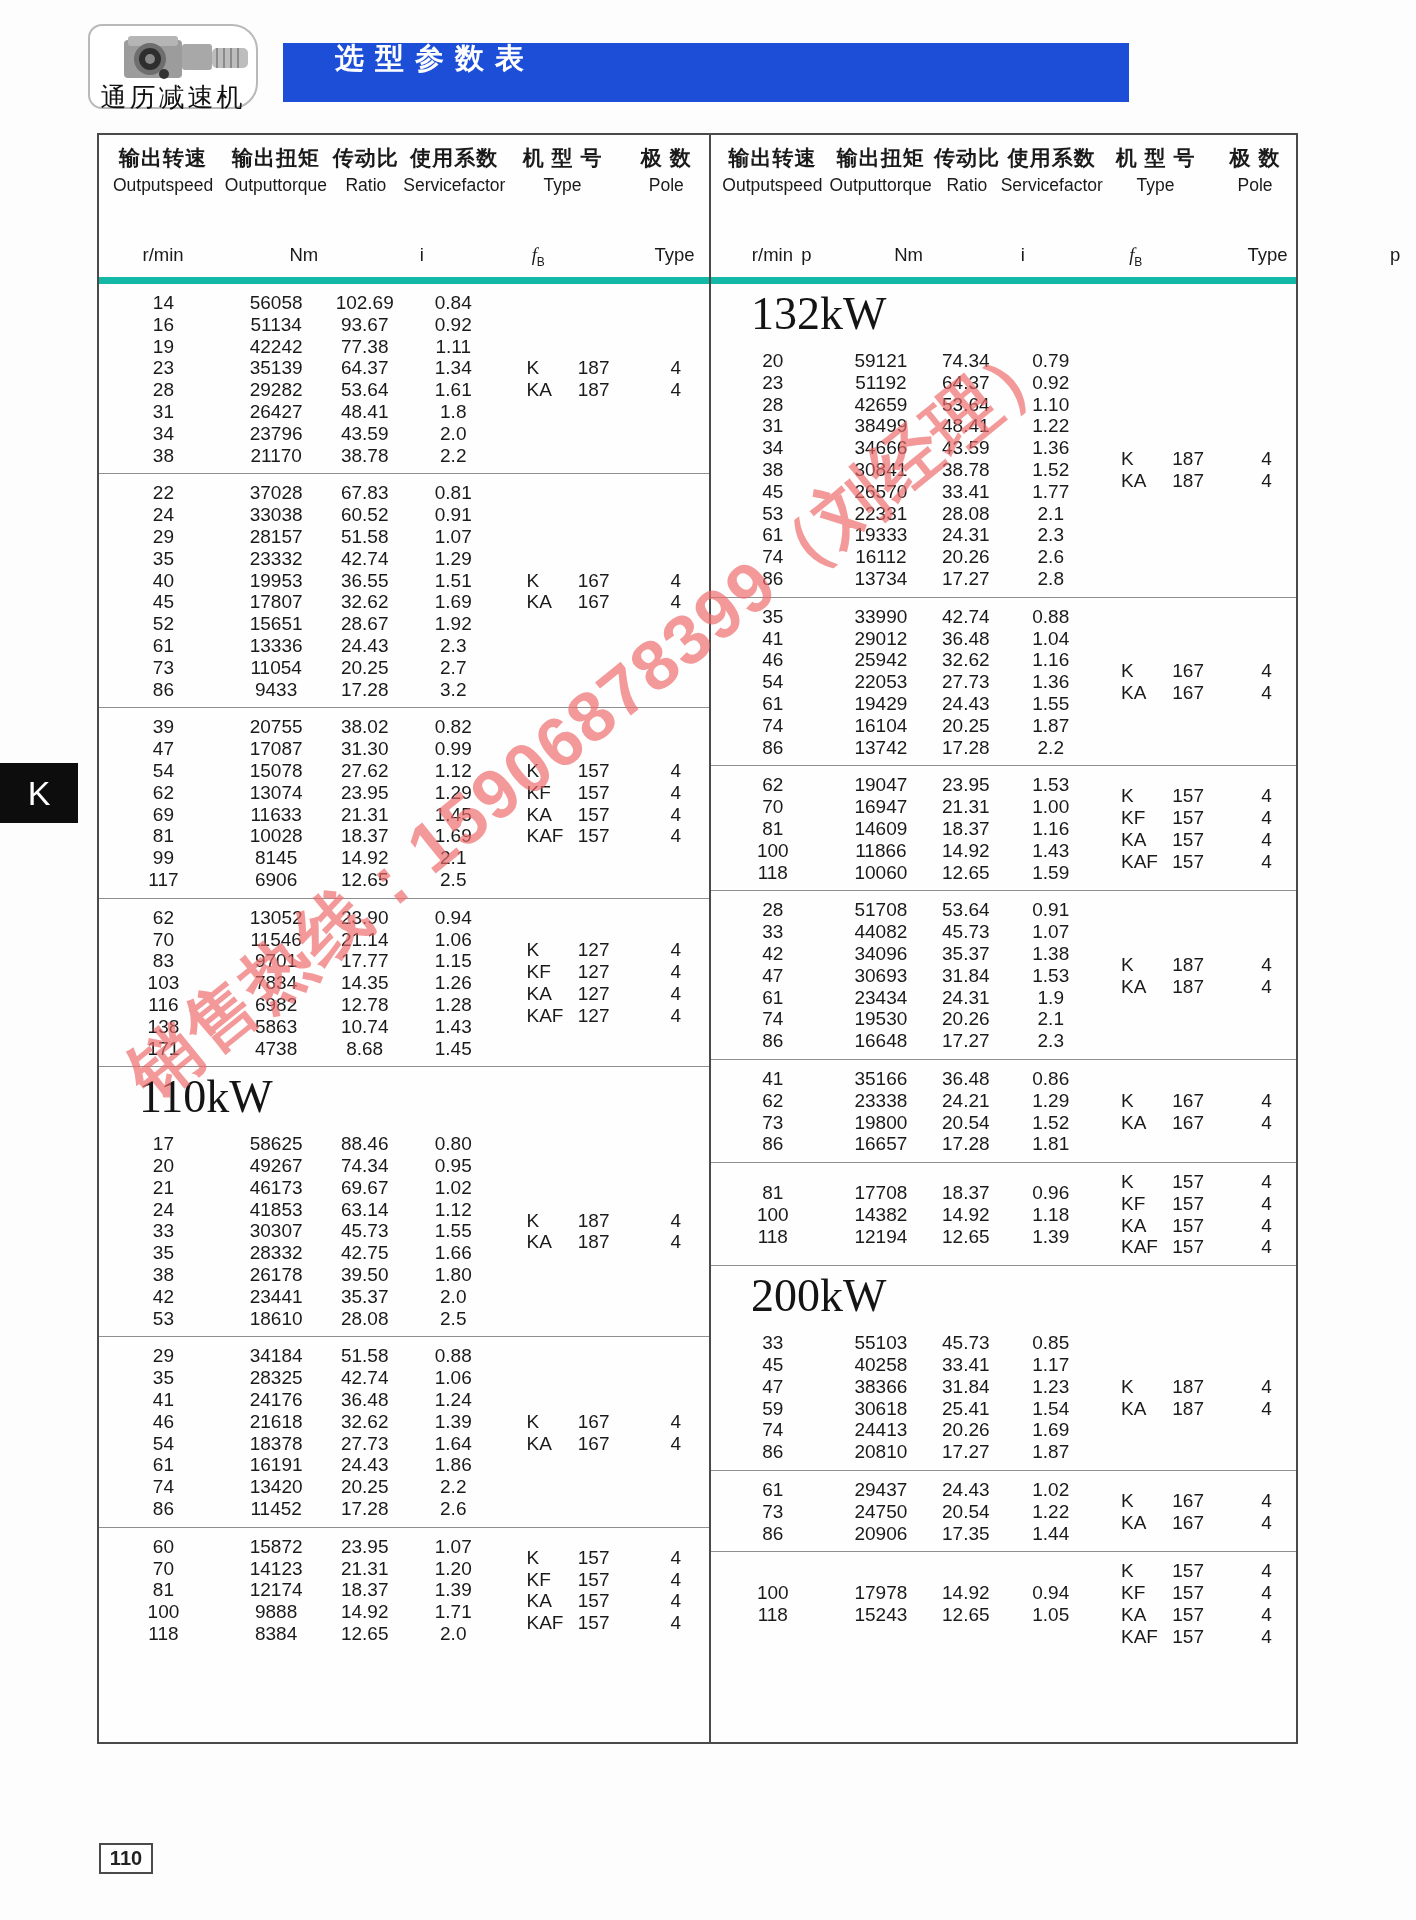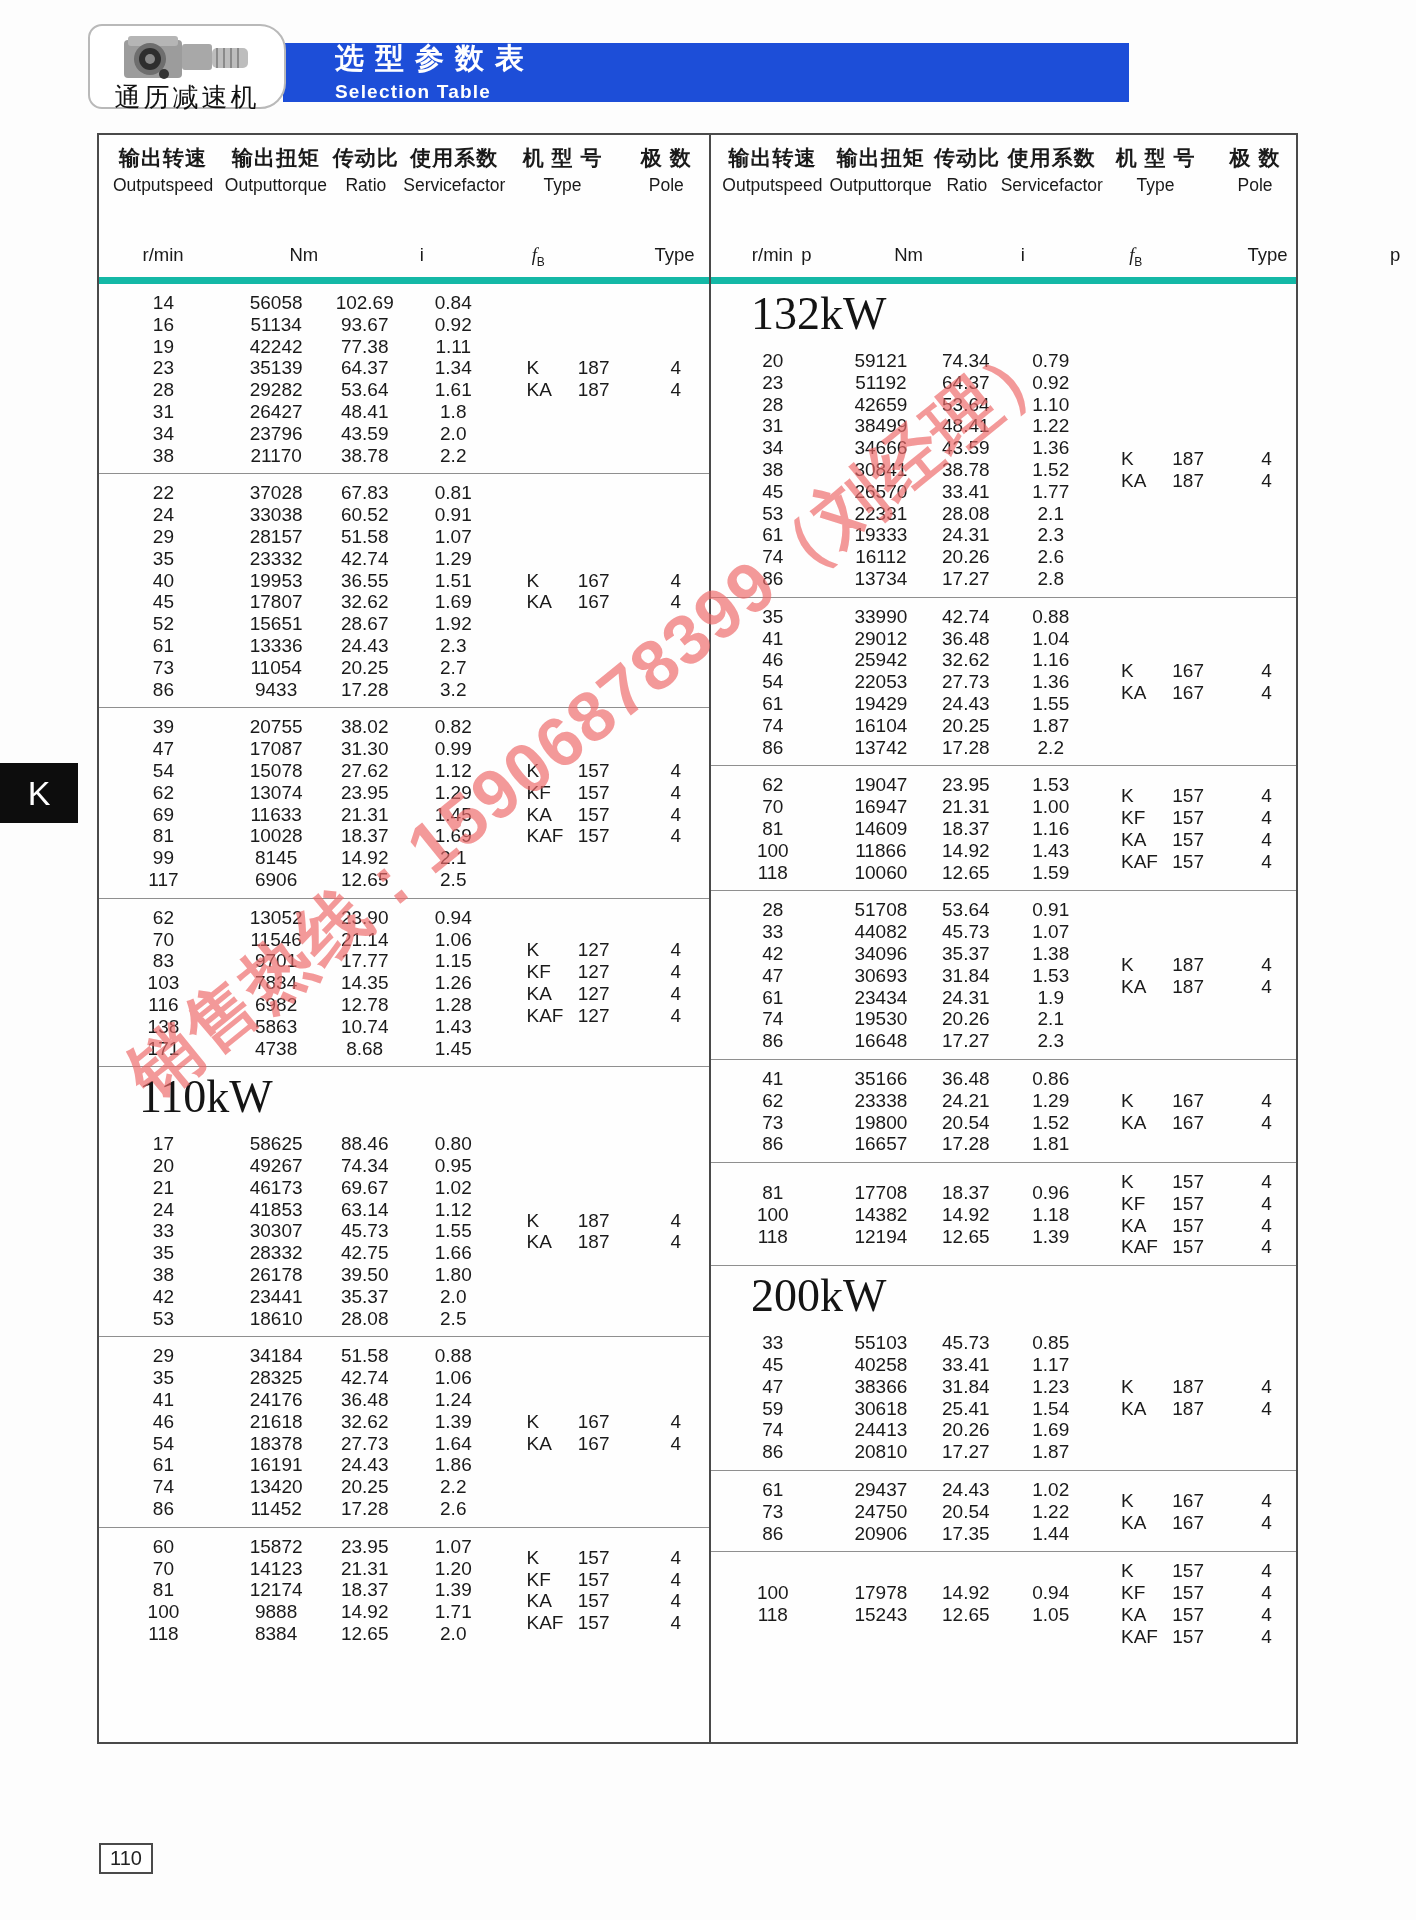--- a/index.html
+++ b/index.html
@@ -10,40 +10,40 @@
   }
   
   #banner{
     position:absolute;left:283px;top:43px;width:846px;height:59px;
     background:#1d4ed8;color:#fff;display:flex;flex-direction:column;
     justify-content:space-between;padding-left:52px;box-sizing:border-box;
   }
   #banner .cn{font-size:29px;font-weight:bold;letter-spacing:11px;line-height:30px;}
   #banner .en{font-size:19px;font-weight:bold;letter-spacing:1.2px;line-height:20px;margin-top:1px;}
   #logoBox{
-    position:absolute;left:88px;top:24px;width:198px;height:85px;
+    position:absolute;left:88px;top:24px;width:170px;height:85px;
     background:#fff;border:2px solid #b9b9b9;border-radius:14px 26px 26px 14px;
     box-sizing:border-box;display:flex;flex-direction:column;align-items:center;
     justify-content:flex-end;z-index:3;
   }
   #logoBox svg{position:absolute;top:4px;left:30px;}
   #logoCaption{
     position:relative;font-size:26px;letter-spacing:3px;color:#111;
     line-height:28px;margin-bottom:-4px;background:transparent;white-space:nowrap;
   }
   
   #sideTab{
     position:absolute;left:0;top:763px;width:78px;height:60px;background:#0d0d0d;
     color:#fff;display:flex;align-items:center;justify-content:center;
     font-size:34px;line-height:34px;
   }
   #pageNum{
     position:absolute;left:99px;top:1843px;width:54px;height:31px;
     border:2px solid #4a4a4a;box-sizing:border-box;display:flex;align-items:center;
-    justify-content:center;font-size:20px;font-weight:normal;color:#222;background:#fff;
+    justify-content:center;font-size:20px;font-weight:bold;color:#222;background:#fff;
   }
   
   #watermark{
     position:absolute;left:138px;top:1038px;z-index:5;white-space:nowrap;
     font-size:70px;font-weight:bold;color:rgba(238,104,104,0.68);
     transform:rotate(-39deg);transform-origin:0 50%;letter-spacing:2px;
     pointer-events:none;
   }
   
   #tableWrap{
@@ -83,21 +83,20 @@
   .tsize{width:3.4em;text-align:left;}
   .tpole{flex:1;text-align:center;}
 </style>
 </head>
 <body>
 
 <div id="page">
 
   <div id="banner">
     <div class="cn">选型参数表</div>
-    <div class="en">Selection Table</div>
   </div>
 
   <div id="logoBox">
     <svg width="140" height="52" viewBox="0 0 140 52">
       <rect x="4" y="10" width="58" height="38" rx="4" fill="#9c9c9c"></rect>
       <rect x="8" y="6" width="50" height="10" rx="3" fill="#b5b5b5"></rect>
       <circle cx="30" cy="29" r="16" fill="#6e6e6e"></circle>
       <circle cx="30" cy="29" r="11" fill="#2e2e2e"></circle>
       <circle cx="30" cy="29" r="5" fill="#888"></circle>
       <circle cx="44" cy="44" r="5" fill="#333"></circle>

